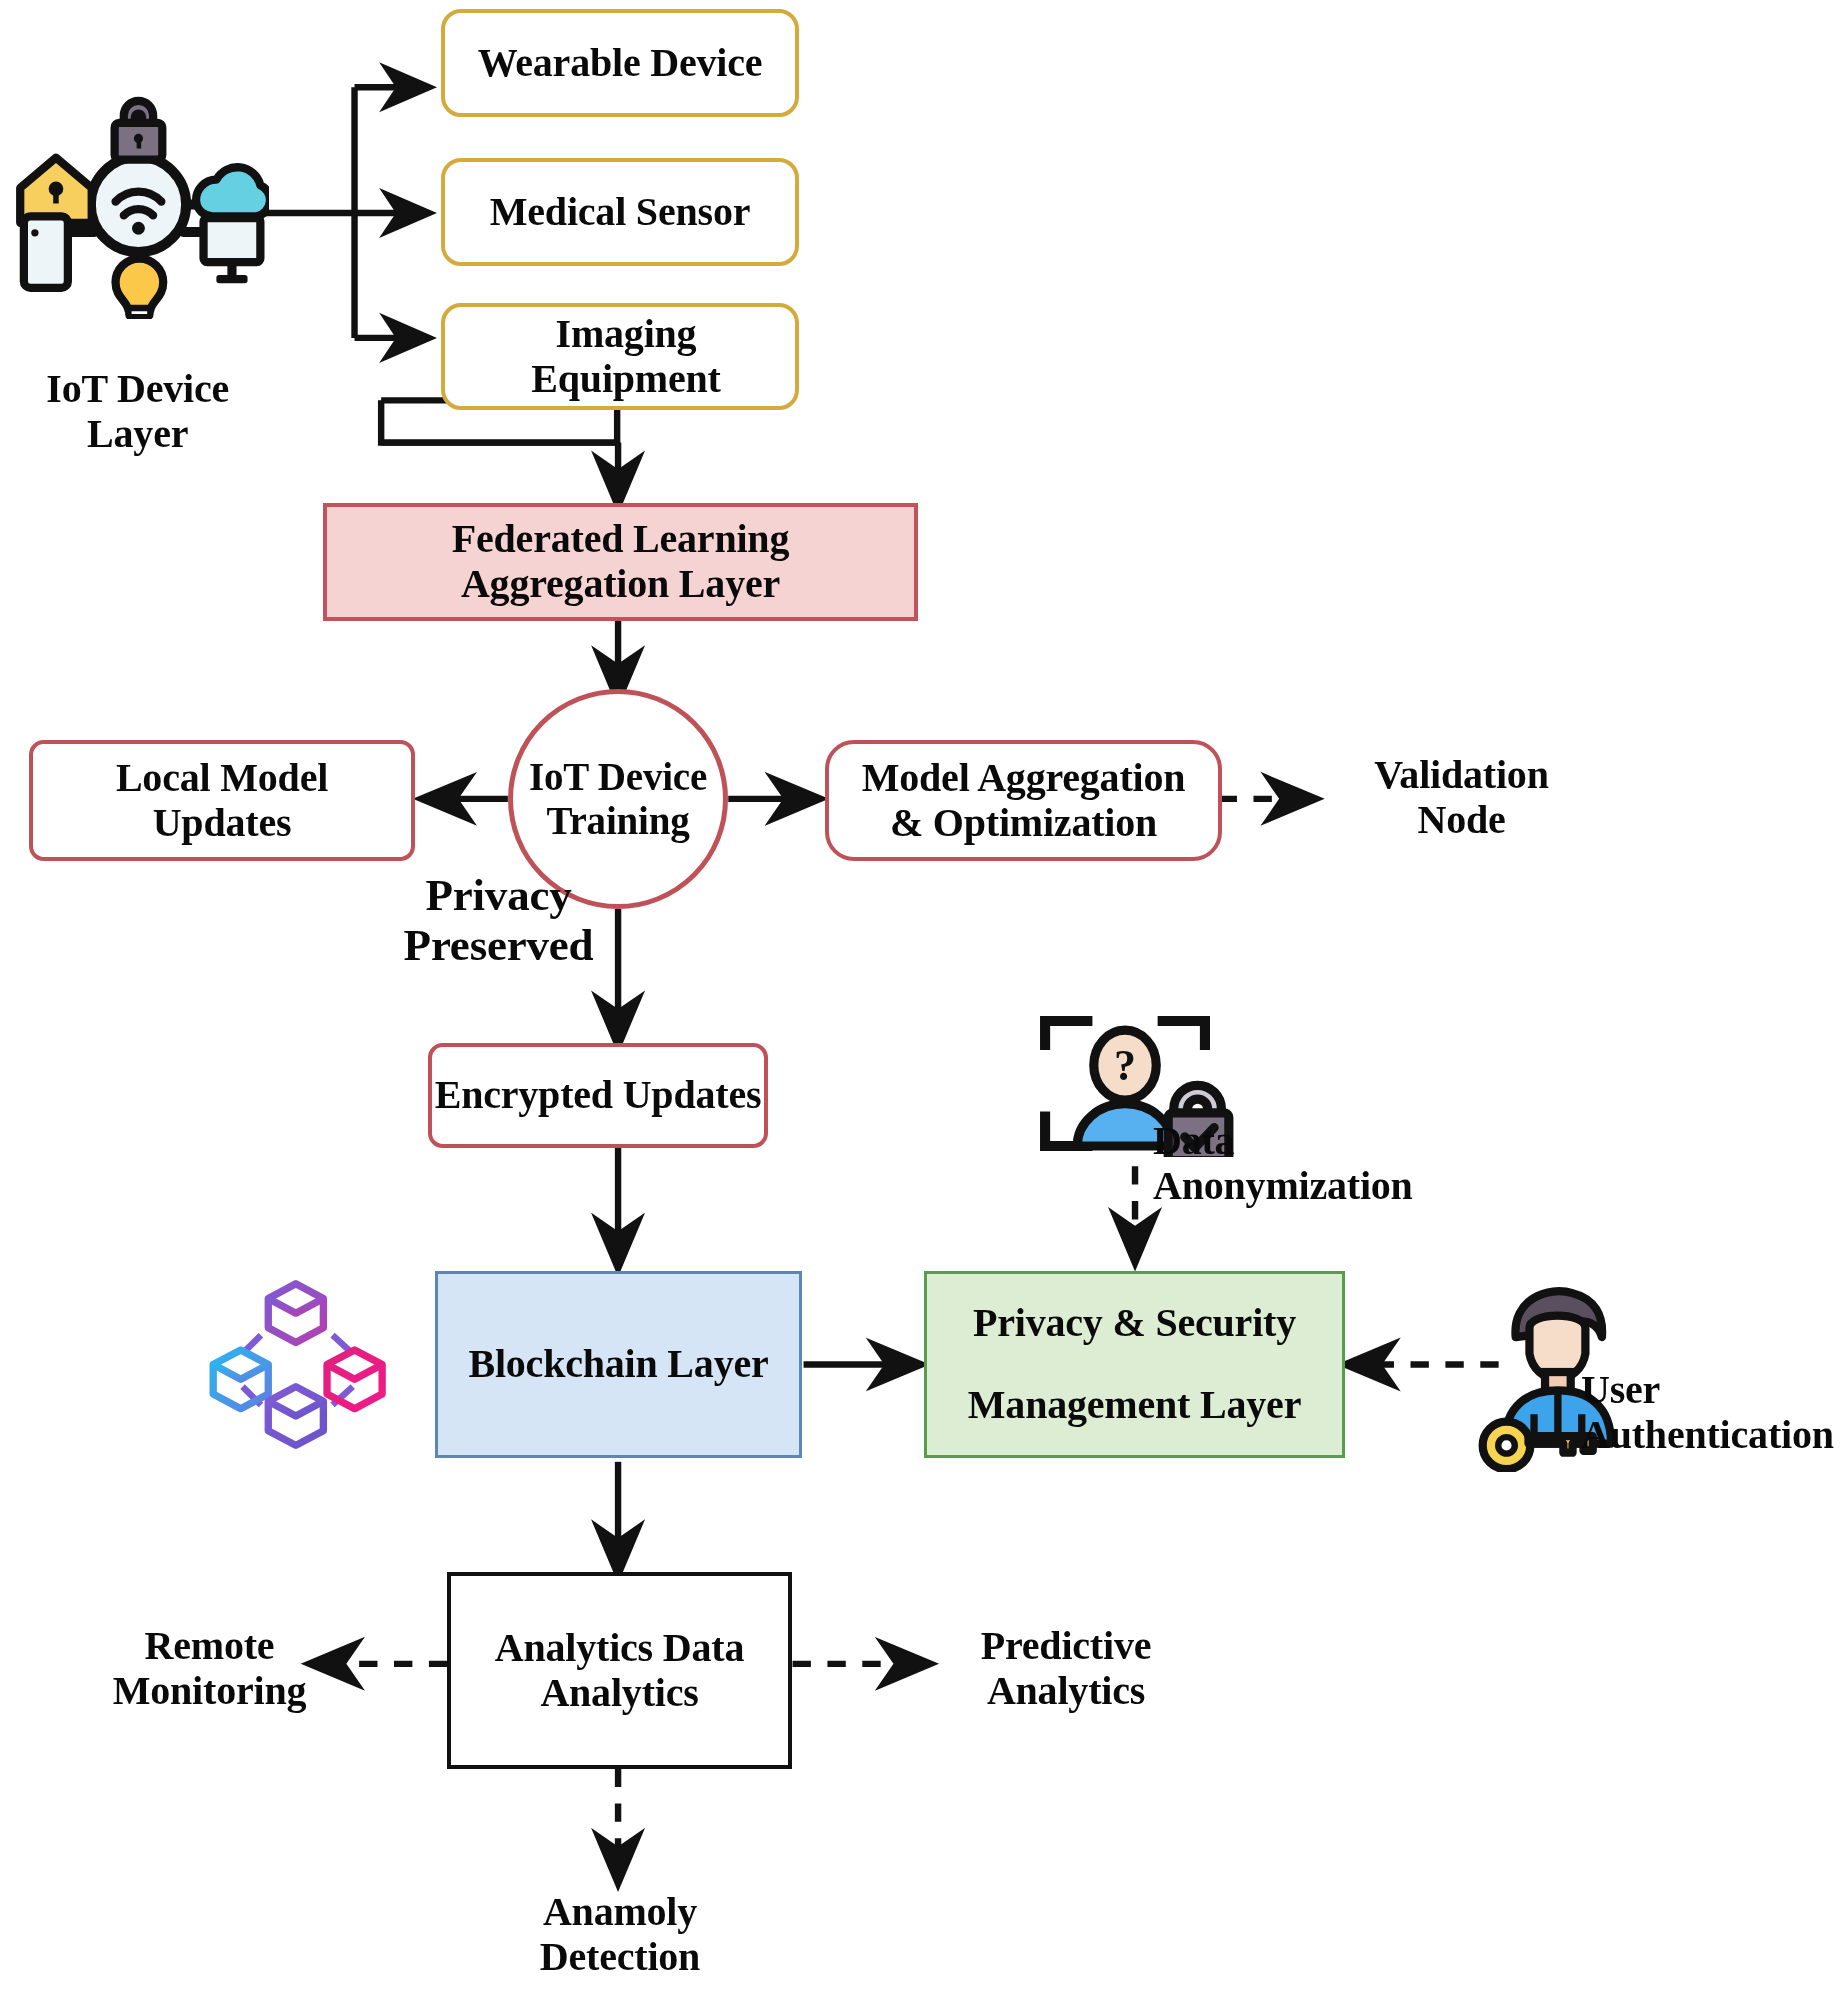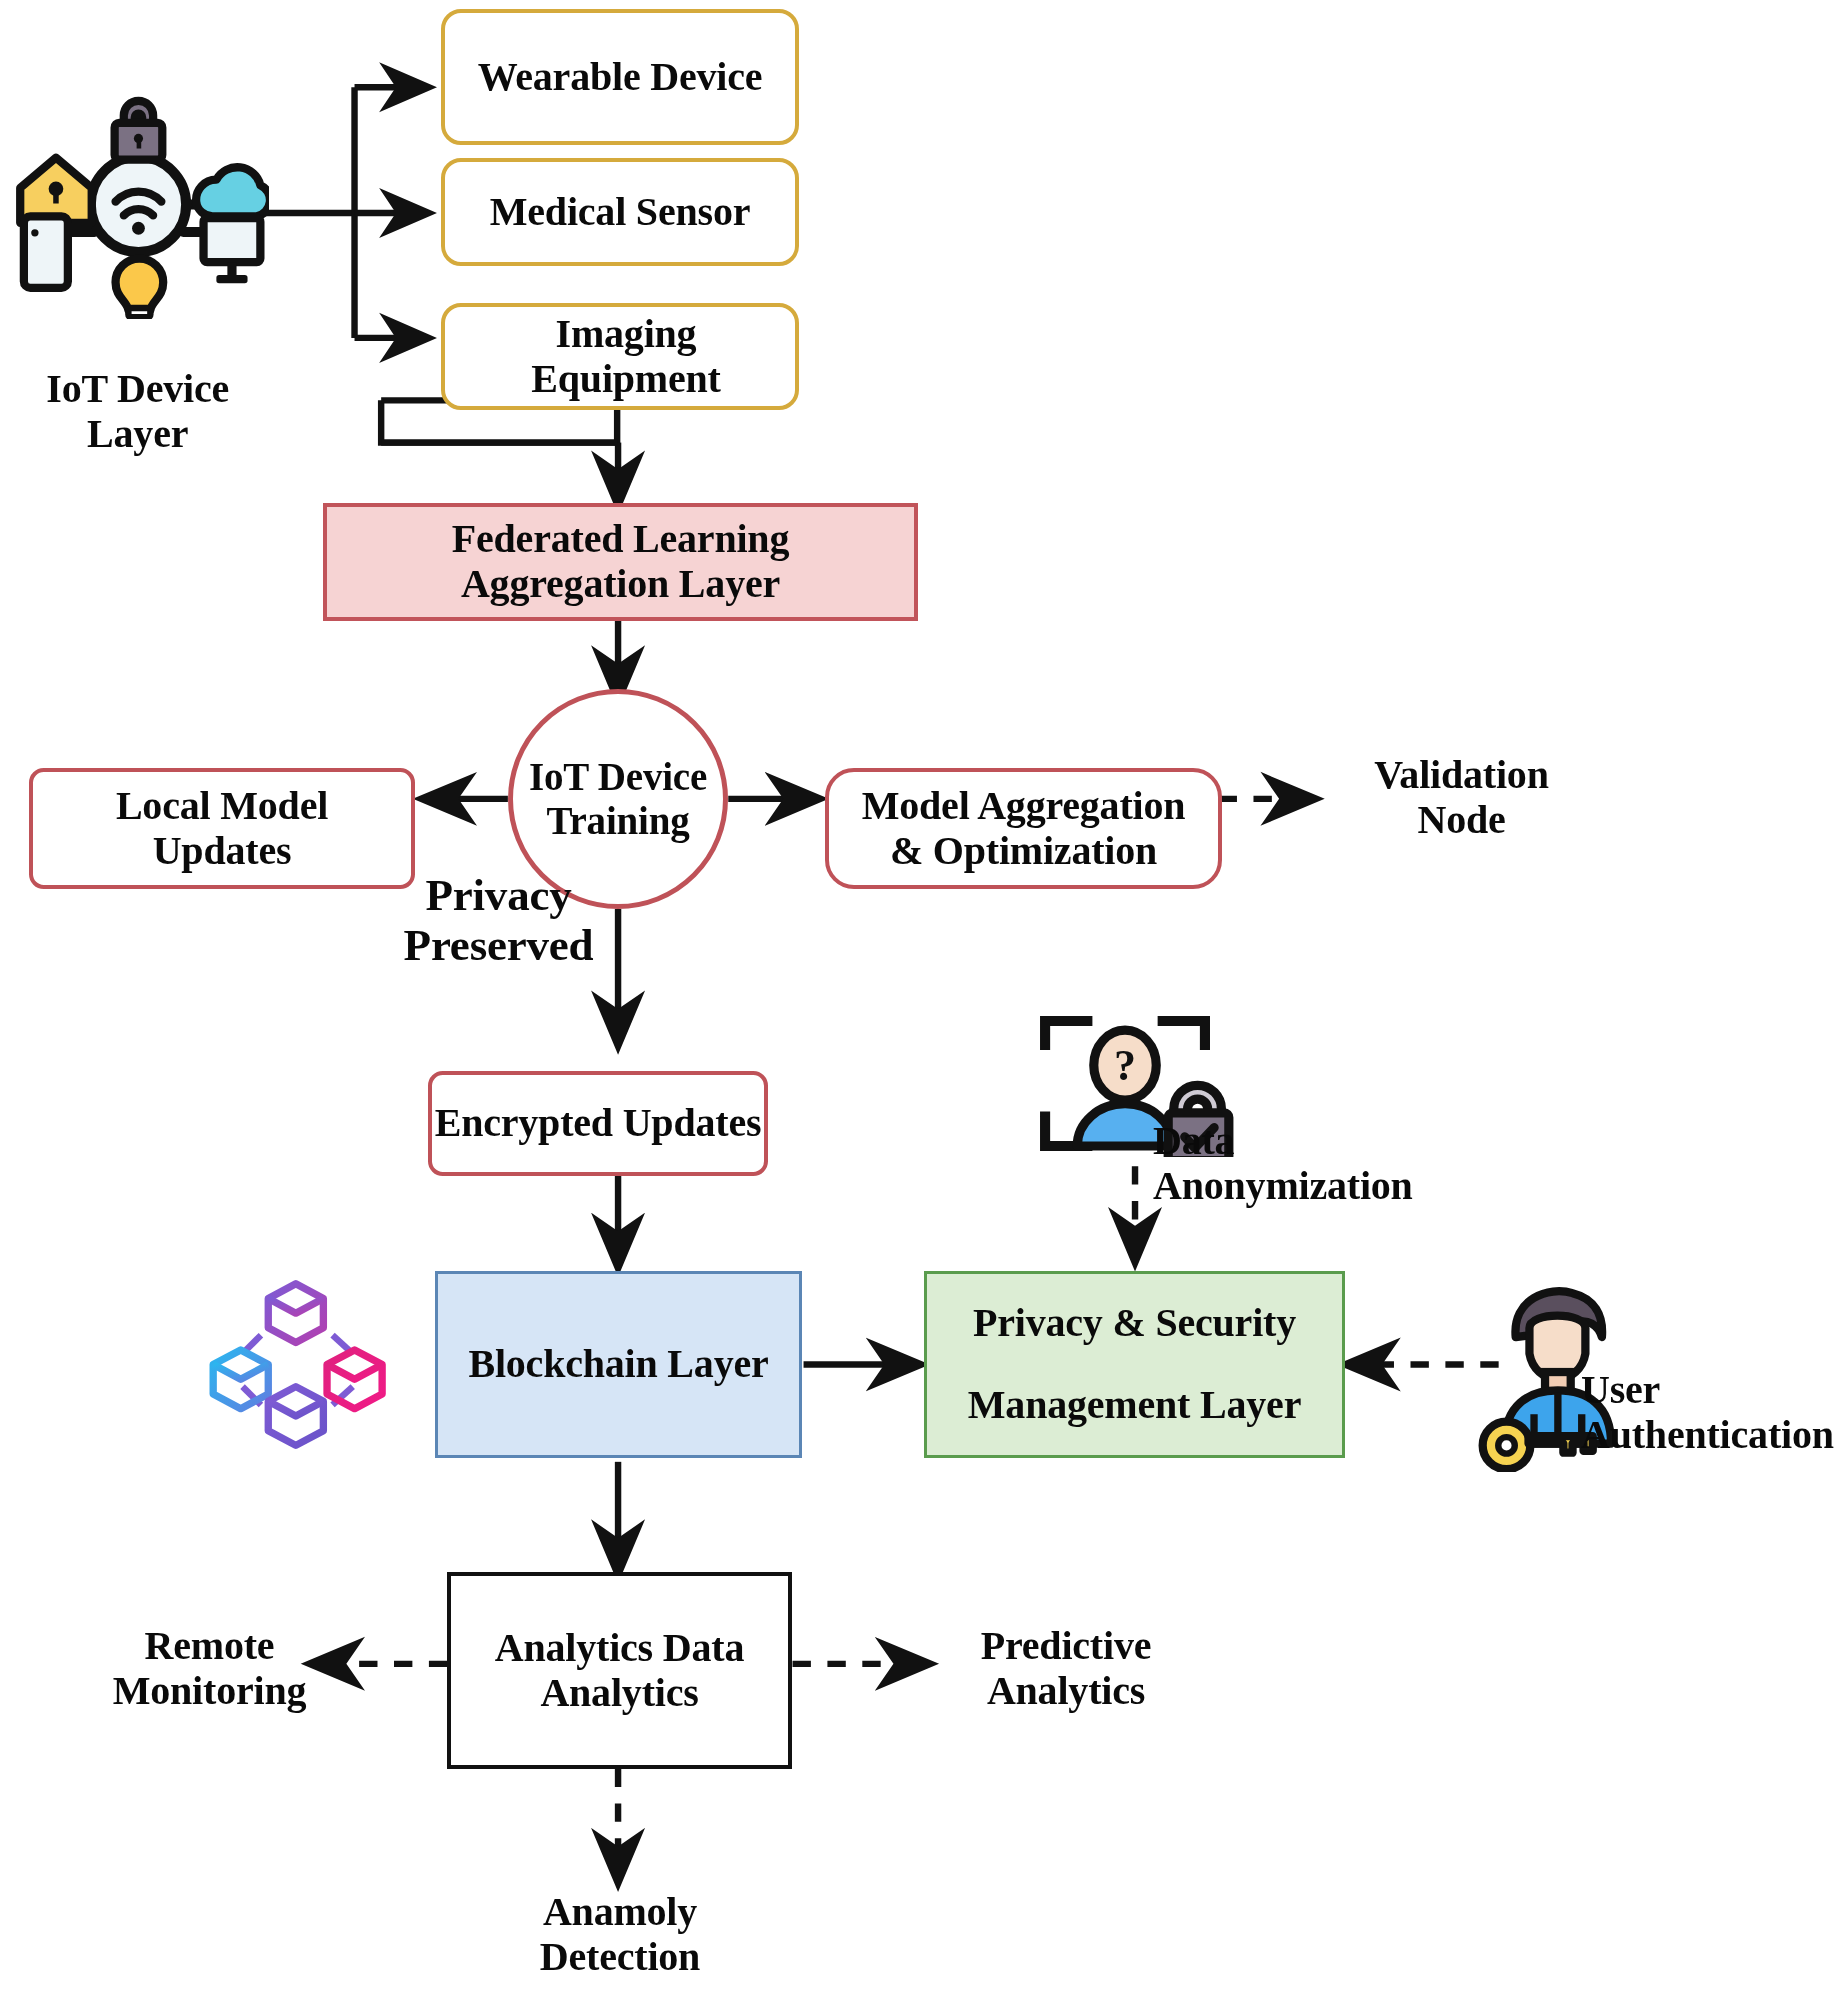--- a/index.html
+++ b/index.html
@@ -46,21 +46,20 @@
     border: 4.6px solid #c1545a;
     background: #f6d3d3;
     font-size: 40px;
   }
   
   .red-box {
     border: 4.6px solid #bf5258;
     border-radius: 14.7px;
     background: #ffffff;
     font-size: 40px;
-    margin-top: 28px;
   }
   
   .blue-box {
     border: 3.7px solid #5b86b5;
     background: #d6e5f6;
     font-size: 40px;
     text-align: right;
   }
   
   .green-box {
@@ -205,21 +204,21 @@
         <rect x="132" y="288" width="24" height="10" rx="3" fill="#ffffff" stroke="#111111" stroke-width="7"></rect>
       </g>
     </svg>
   </div>
 
   <div class="text-label" style="left:9.2px; top:367px; width:257px;">
     <span>IoT Device</span><br>
     <span>Layer</span>
   </div>
 
-  <div class="node dev-box" style="left:441px; top:9.2px; width:358px; height:136px;">Wearable Device</div>
+  <div class="node dev-box" style="left:441px; top:9.2px; width:358px; height:108px;">Wearable Device</div>
 
   <div class="node dev-box" style="left:441px; top:158px; width:358px; height:108px;">Medical Sensor</div>
 
   <div class="node dev-box" style="left:441px; top:303px; width:358px; height:107px; flex-direction:column;padding-left:12px;">
     <span>Imaging</span>
     <span>Equipment</span>
   </div>
 
   <div class="node fl-box" style="left:323px; top:503px; width:595px; height:118px; flex-direction:column;">
     <span>Federated Learning</span>

